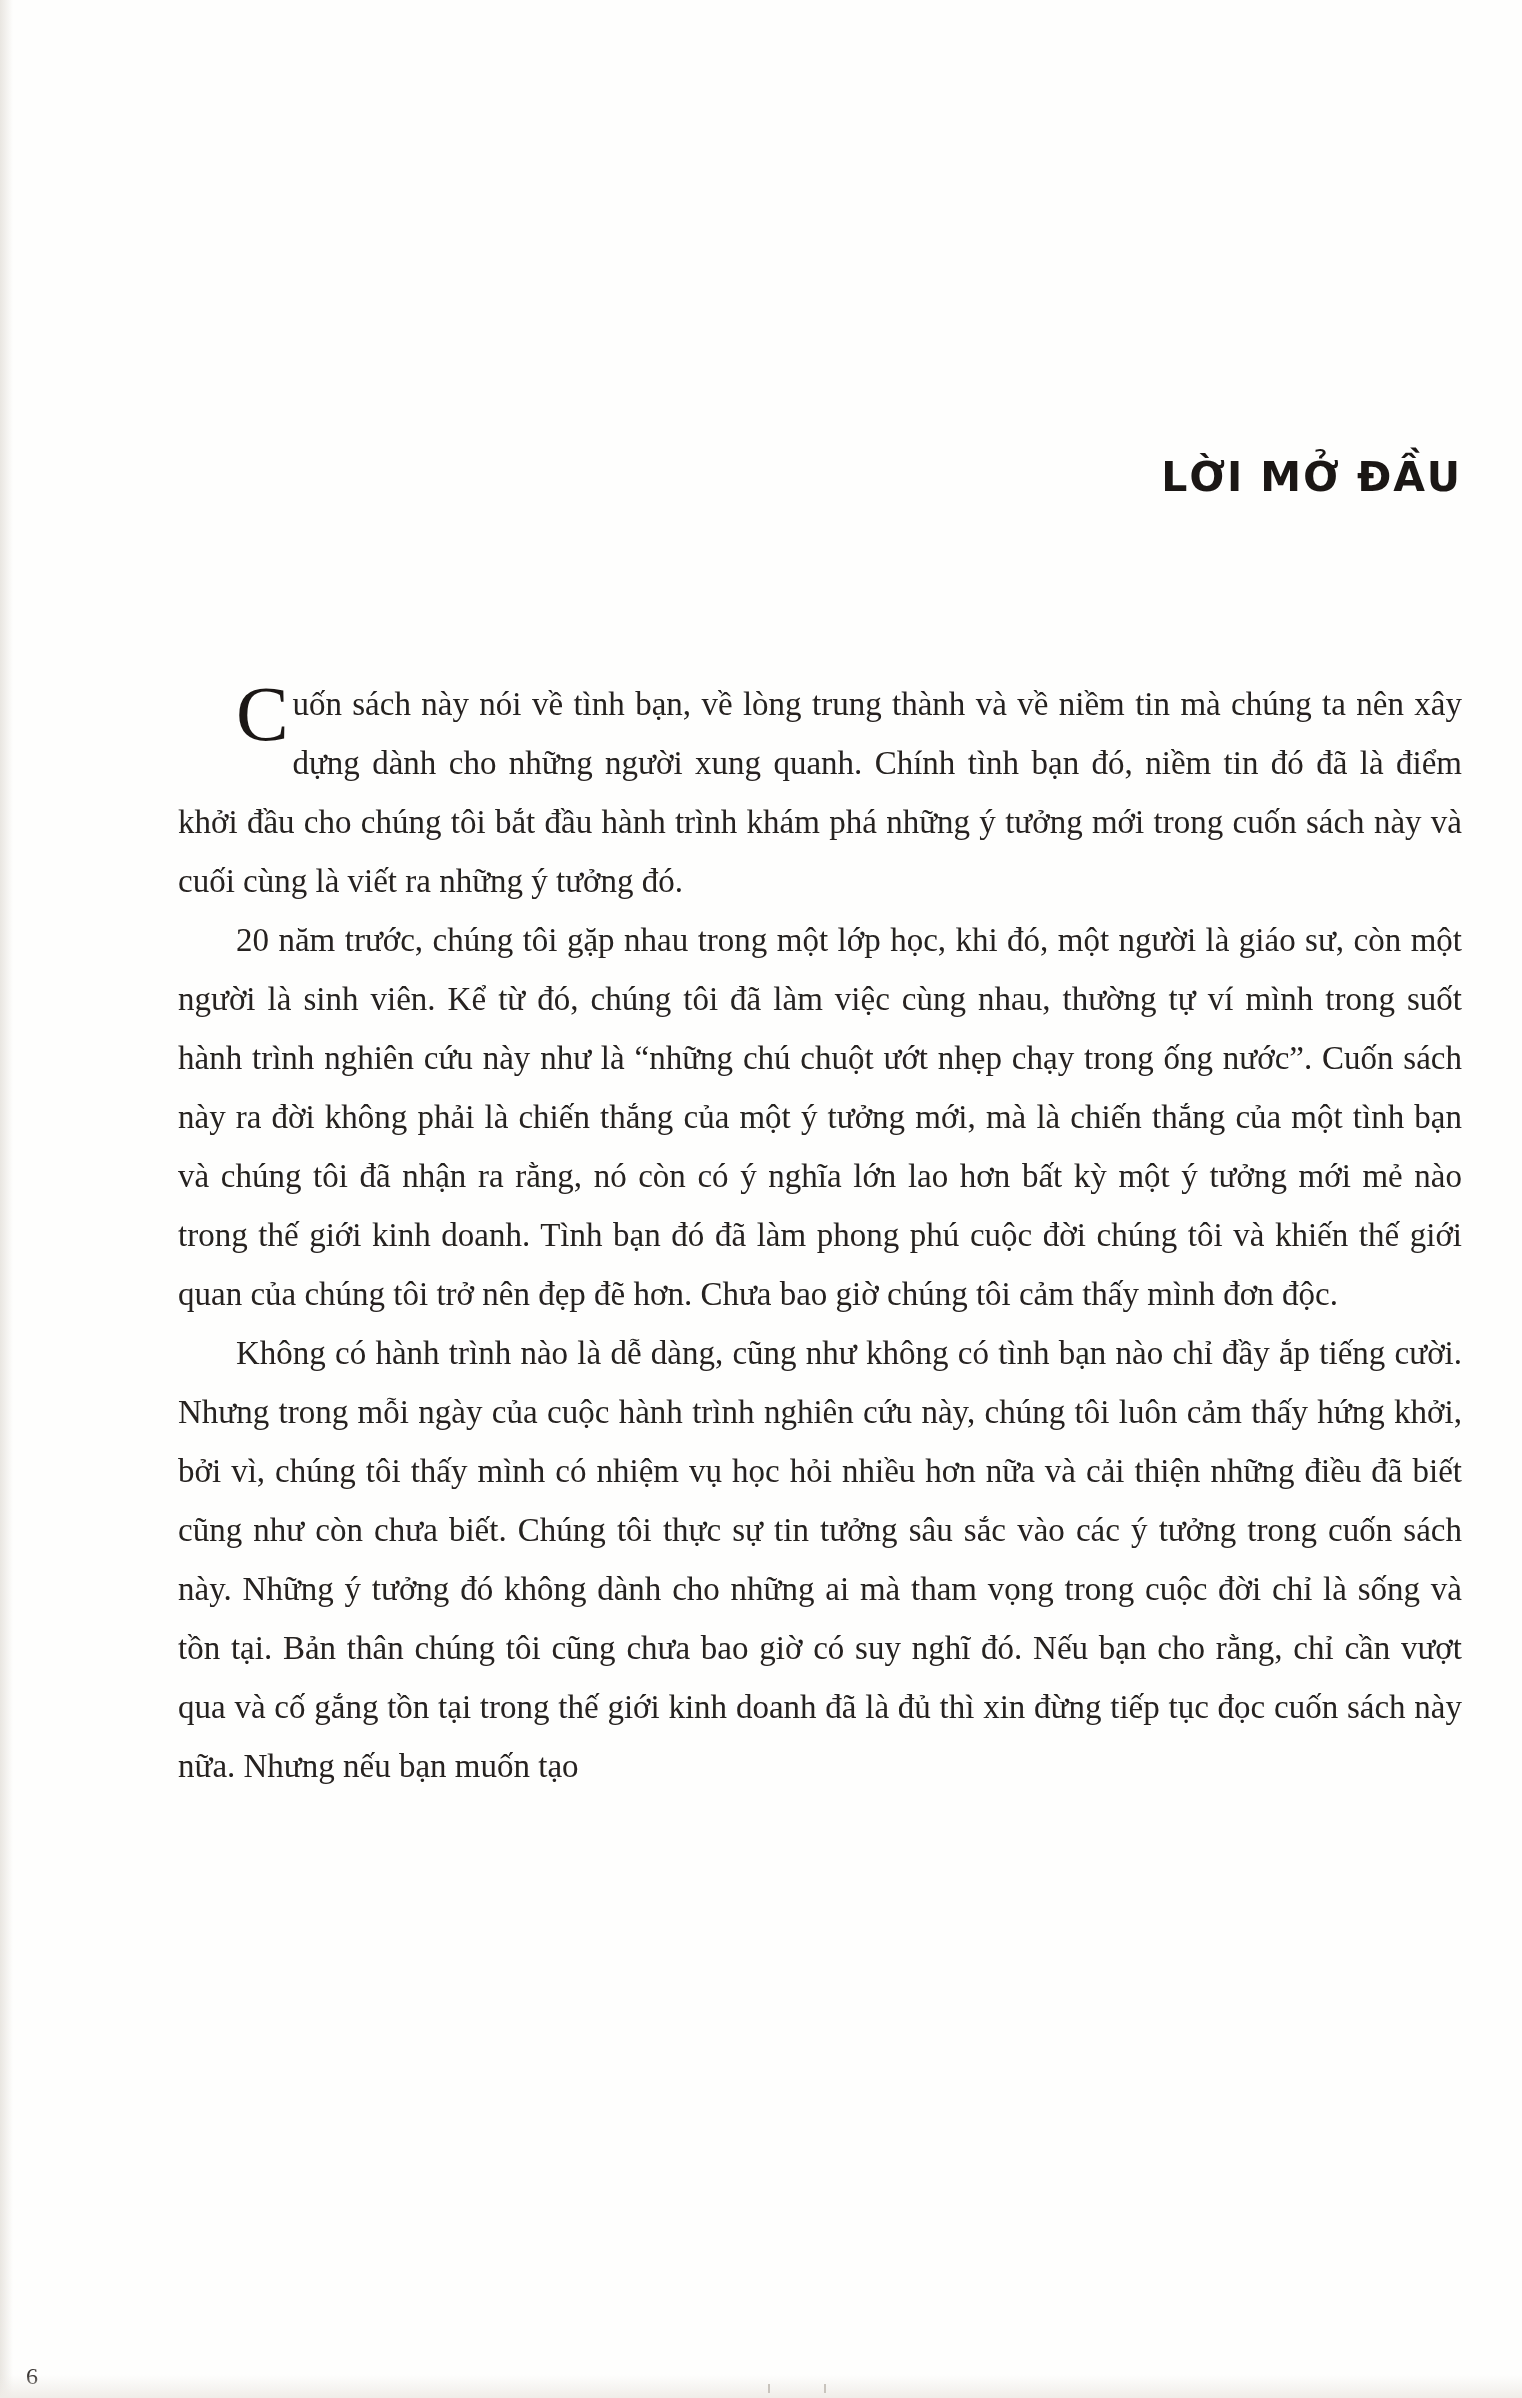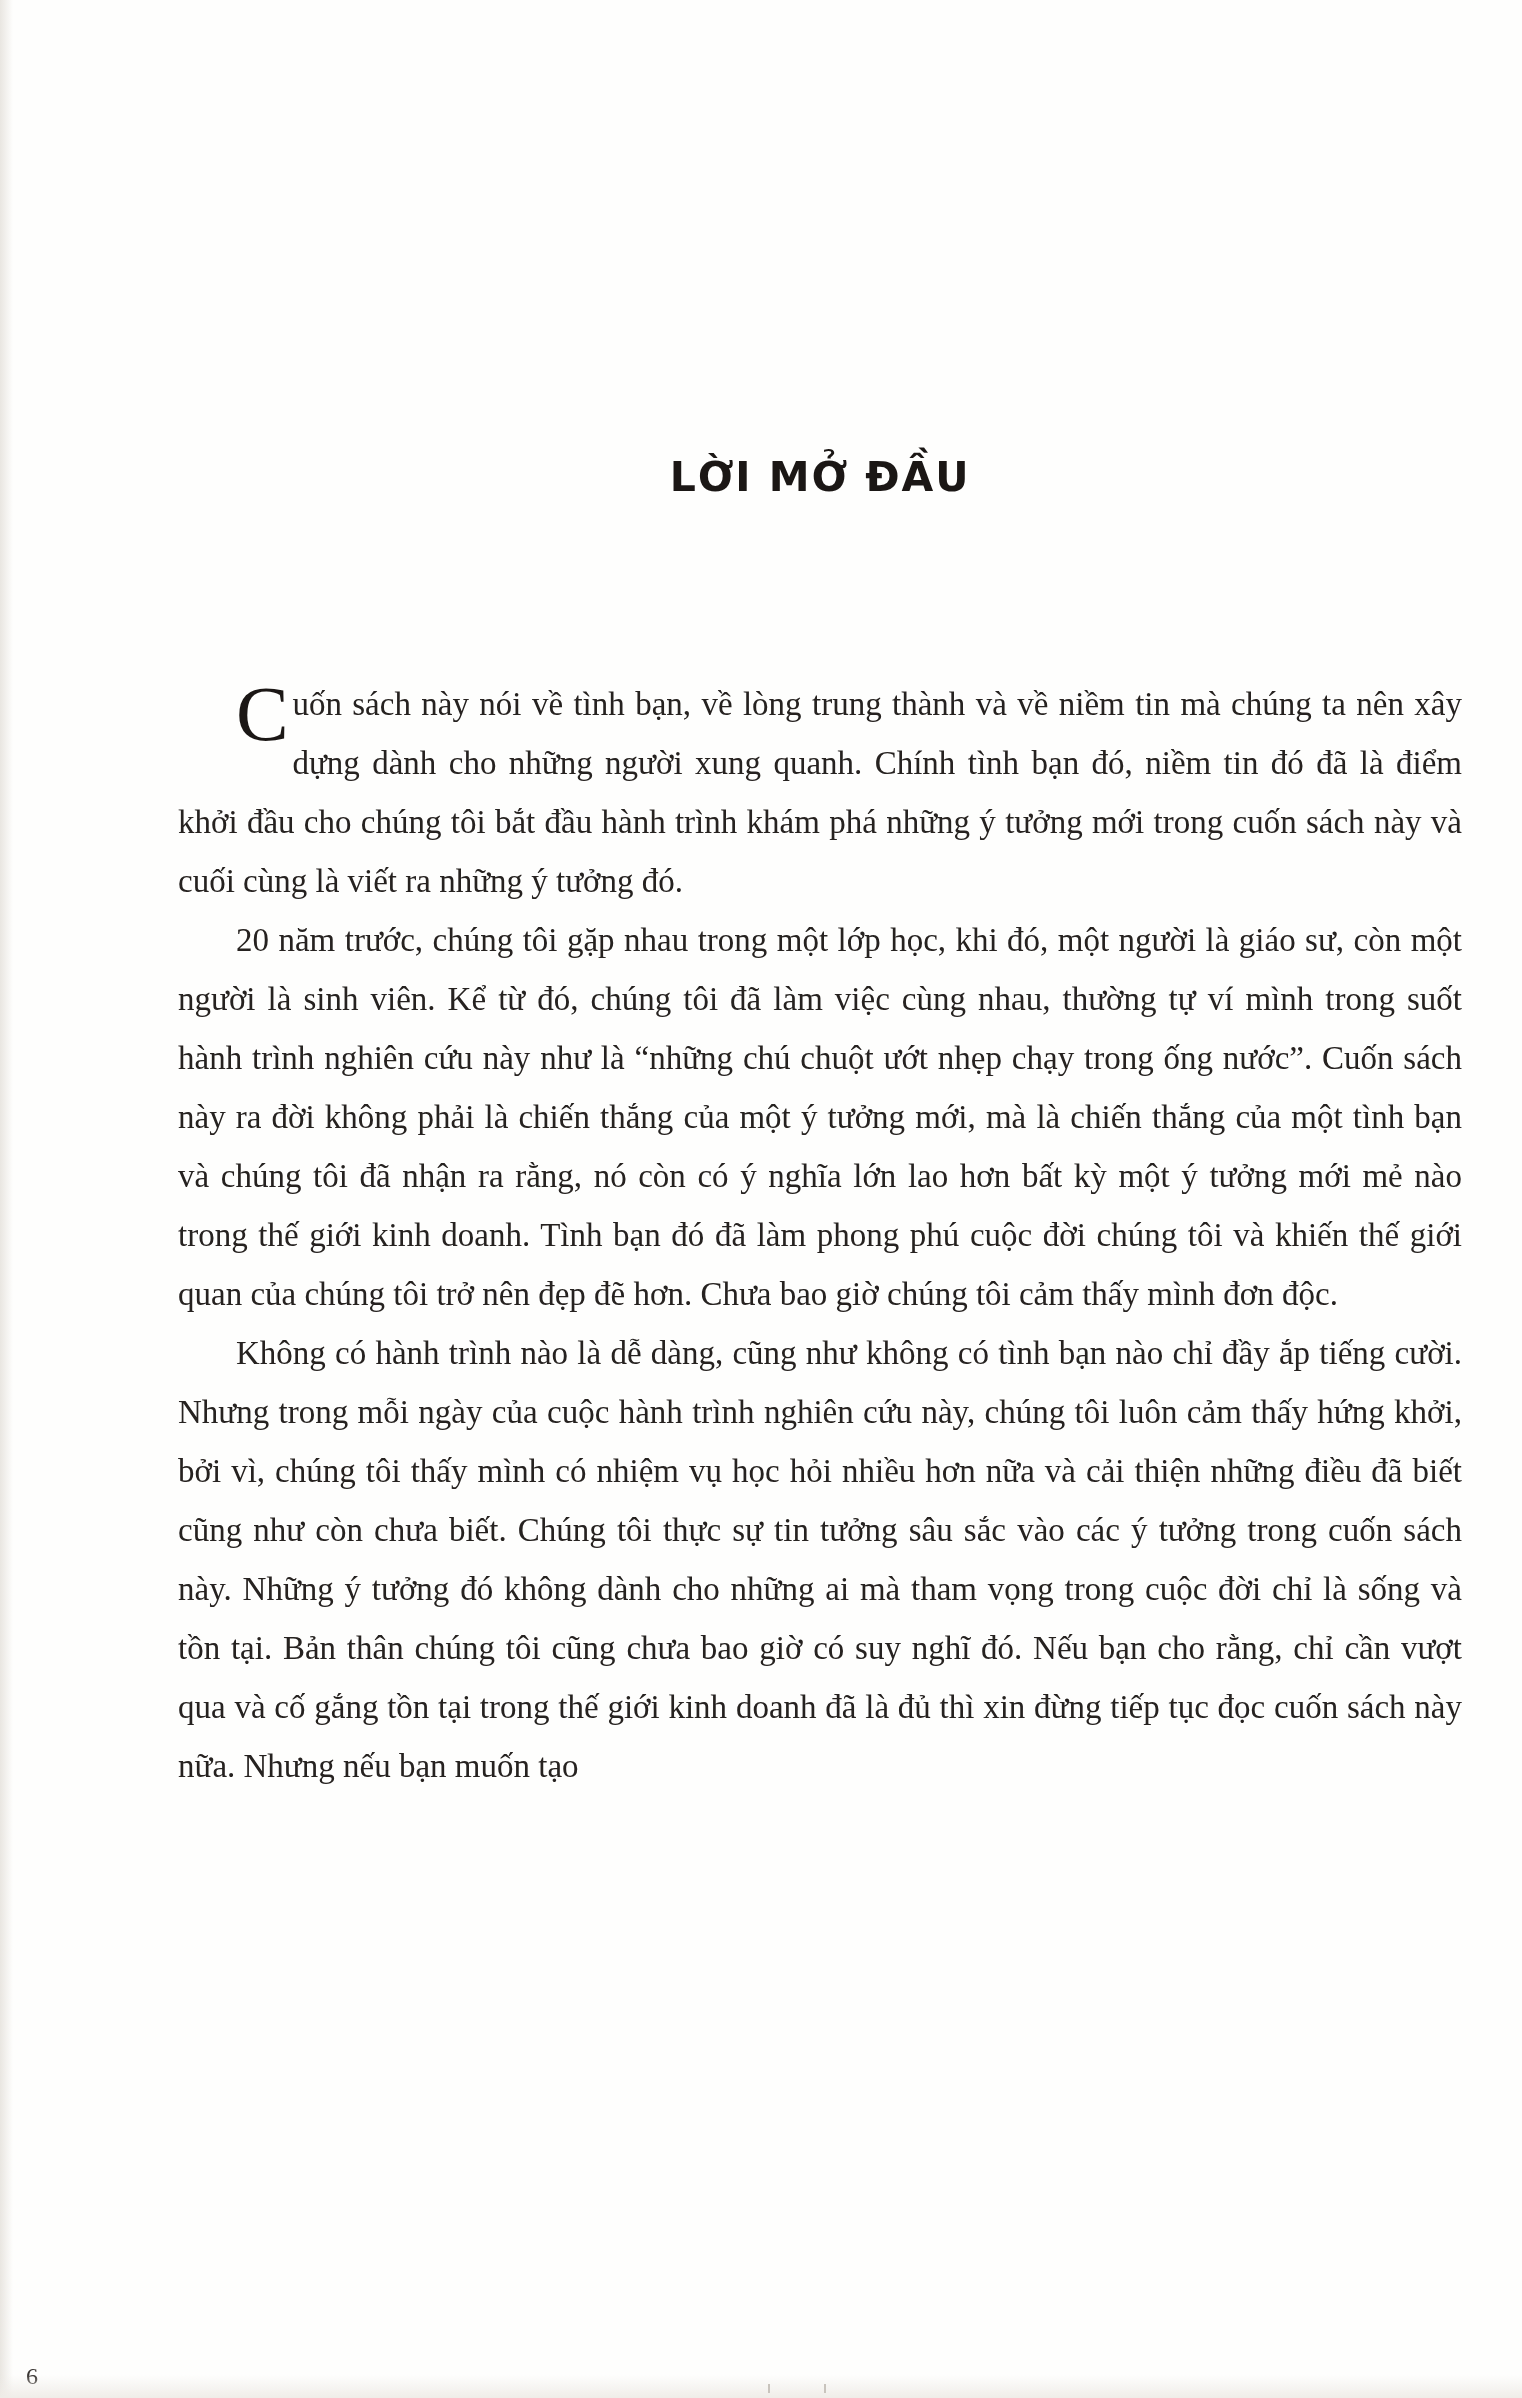--- a/index.html
+++ b/index.html
@@ -21,21 +21,21 @@
     left: 178px;
     top: 0;
     width: 1284px;
     height: 2399px;
   }
   .chapter-title {
     position: absolute;
     left: 0;
     top: 426px;
     width: 1284px;
-    text-align: center;
+    text-align: right;
     font-family: "DejaVu Sans", sans-serif;
     font-weight: bold;
     font-size: 41px;
     letter-spacing: 1.9px;
     color: #1b1715;
   }
   .body-text {
     position: absolute;
     left: 0;
     top: 675px;

